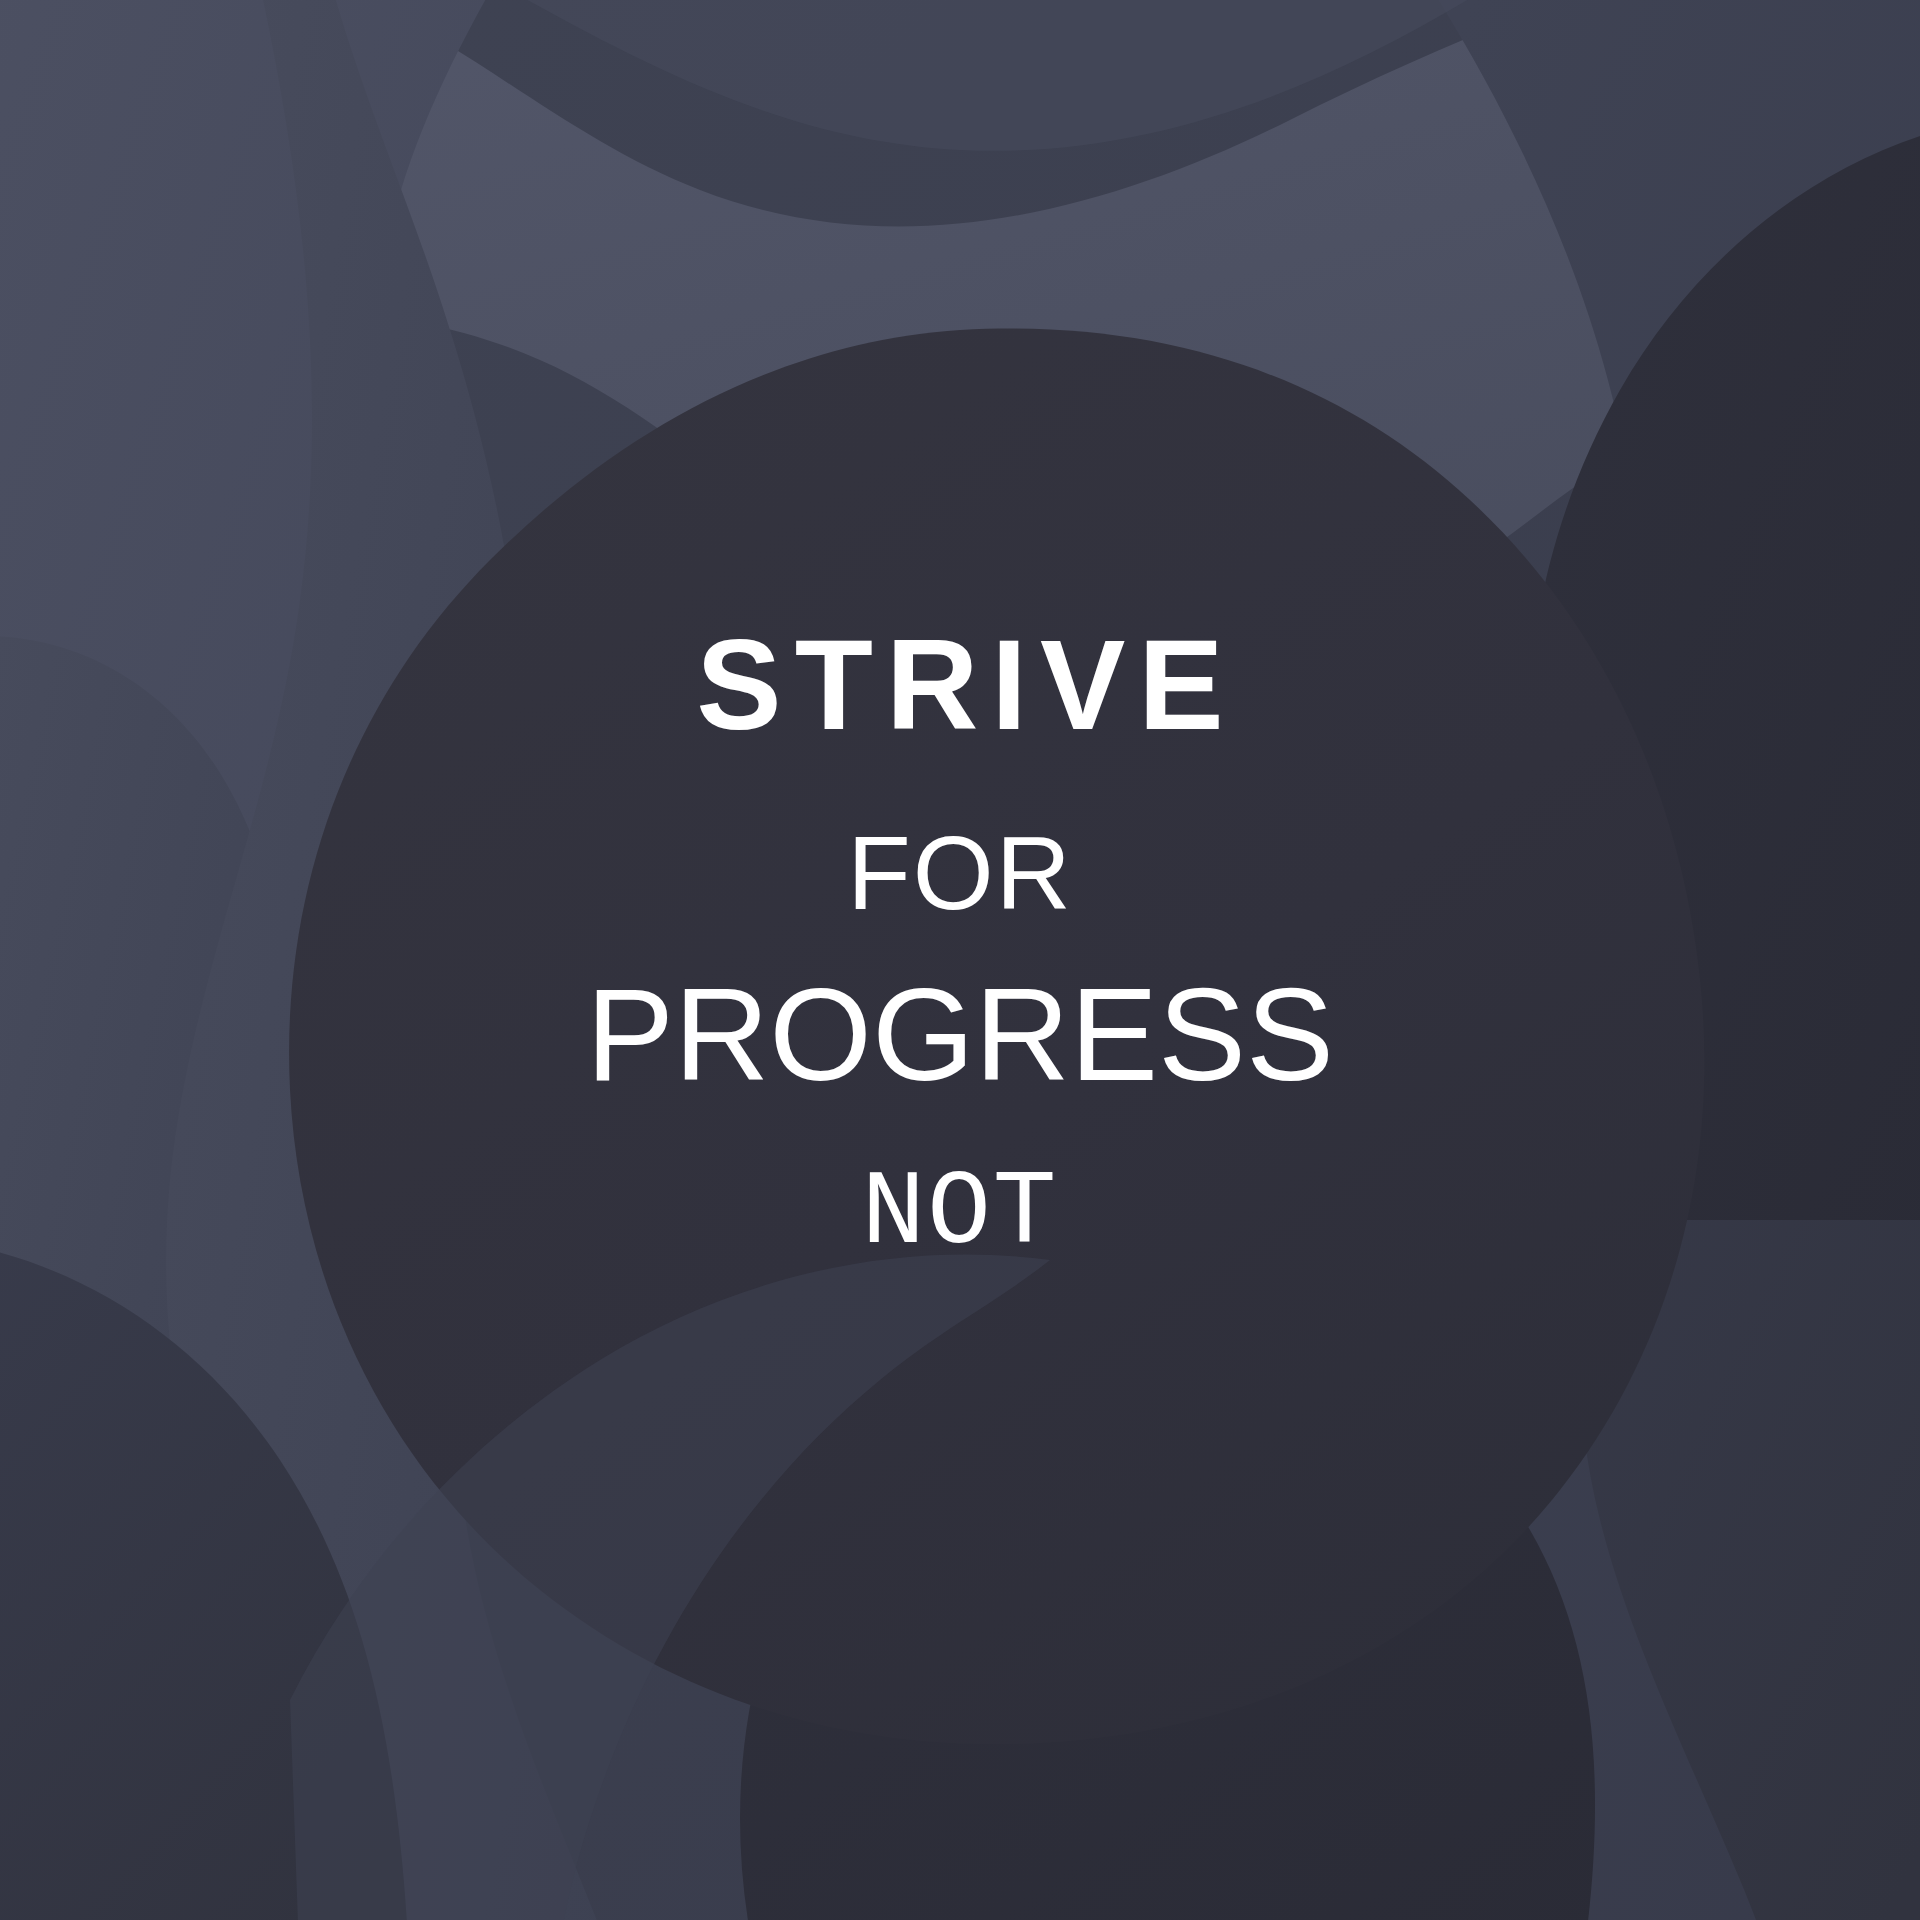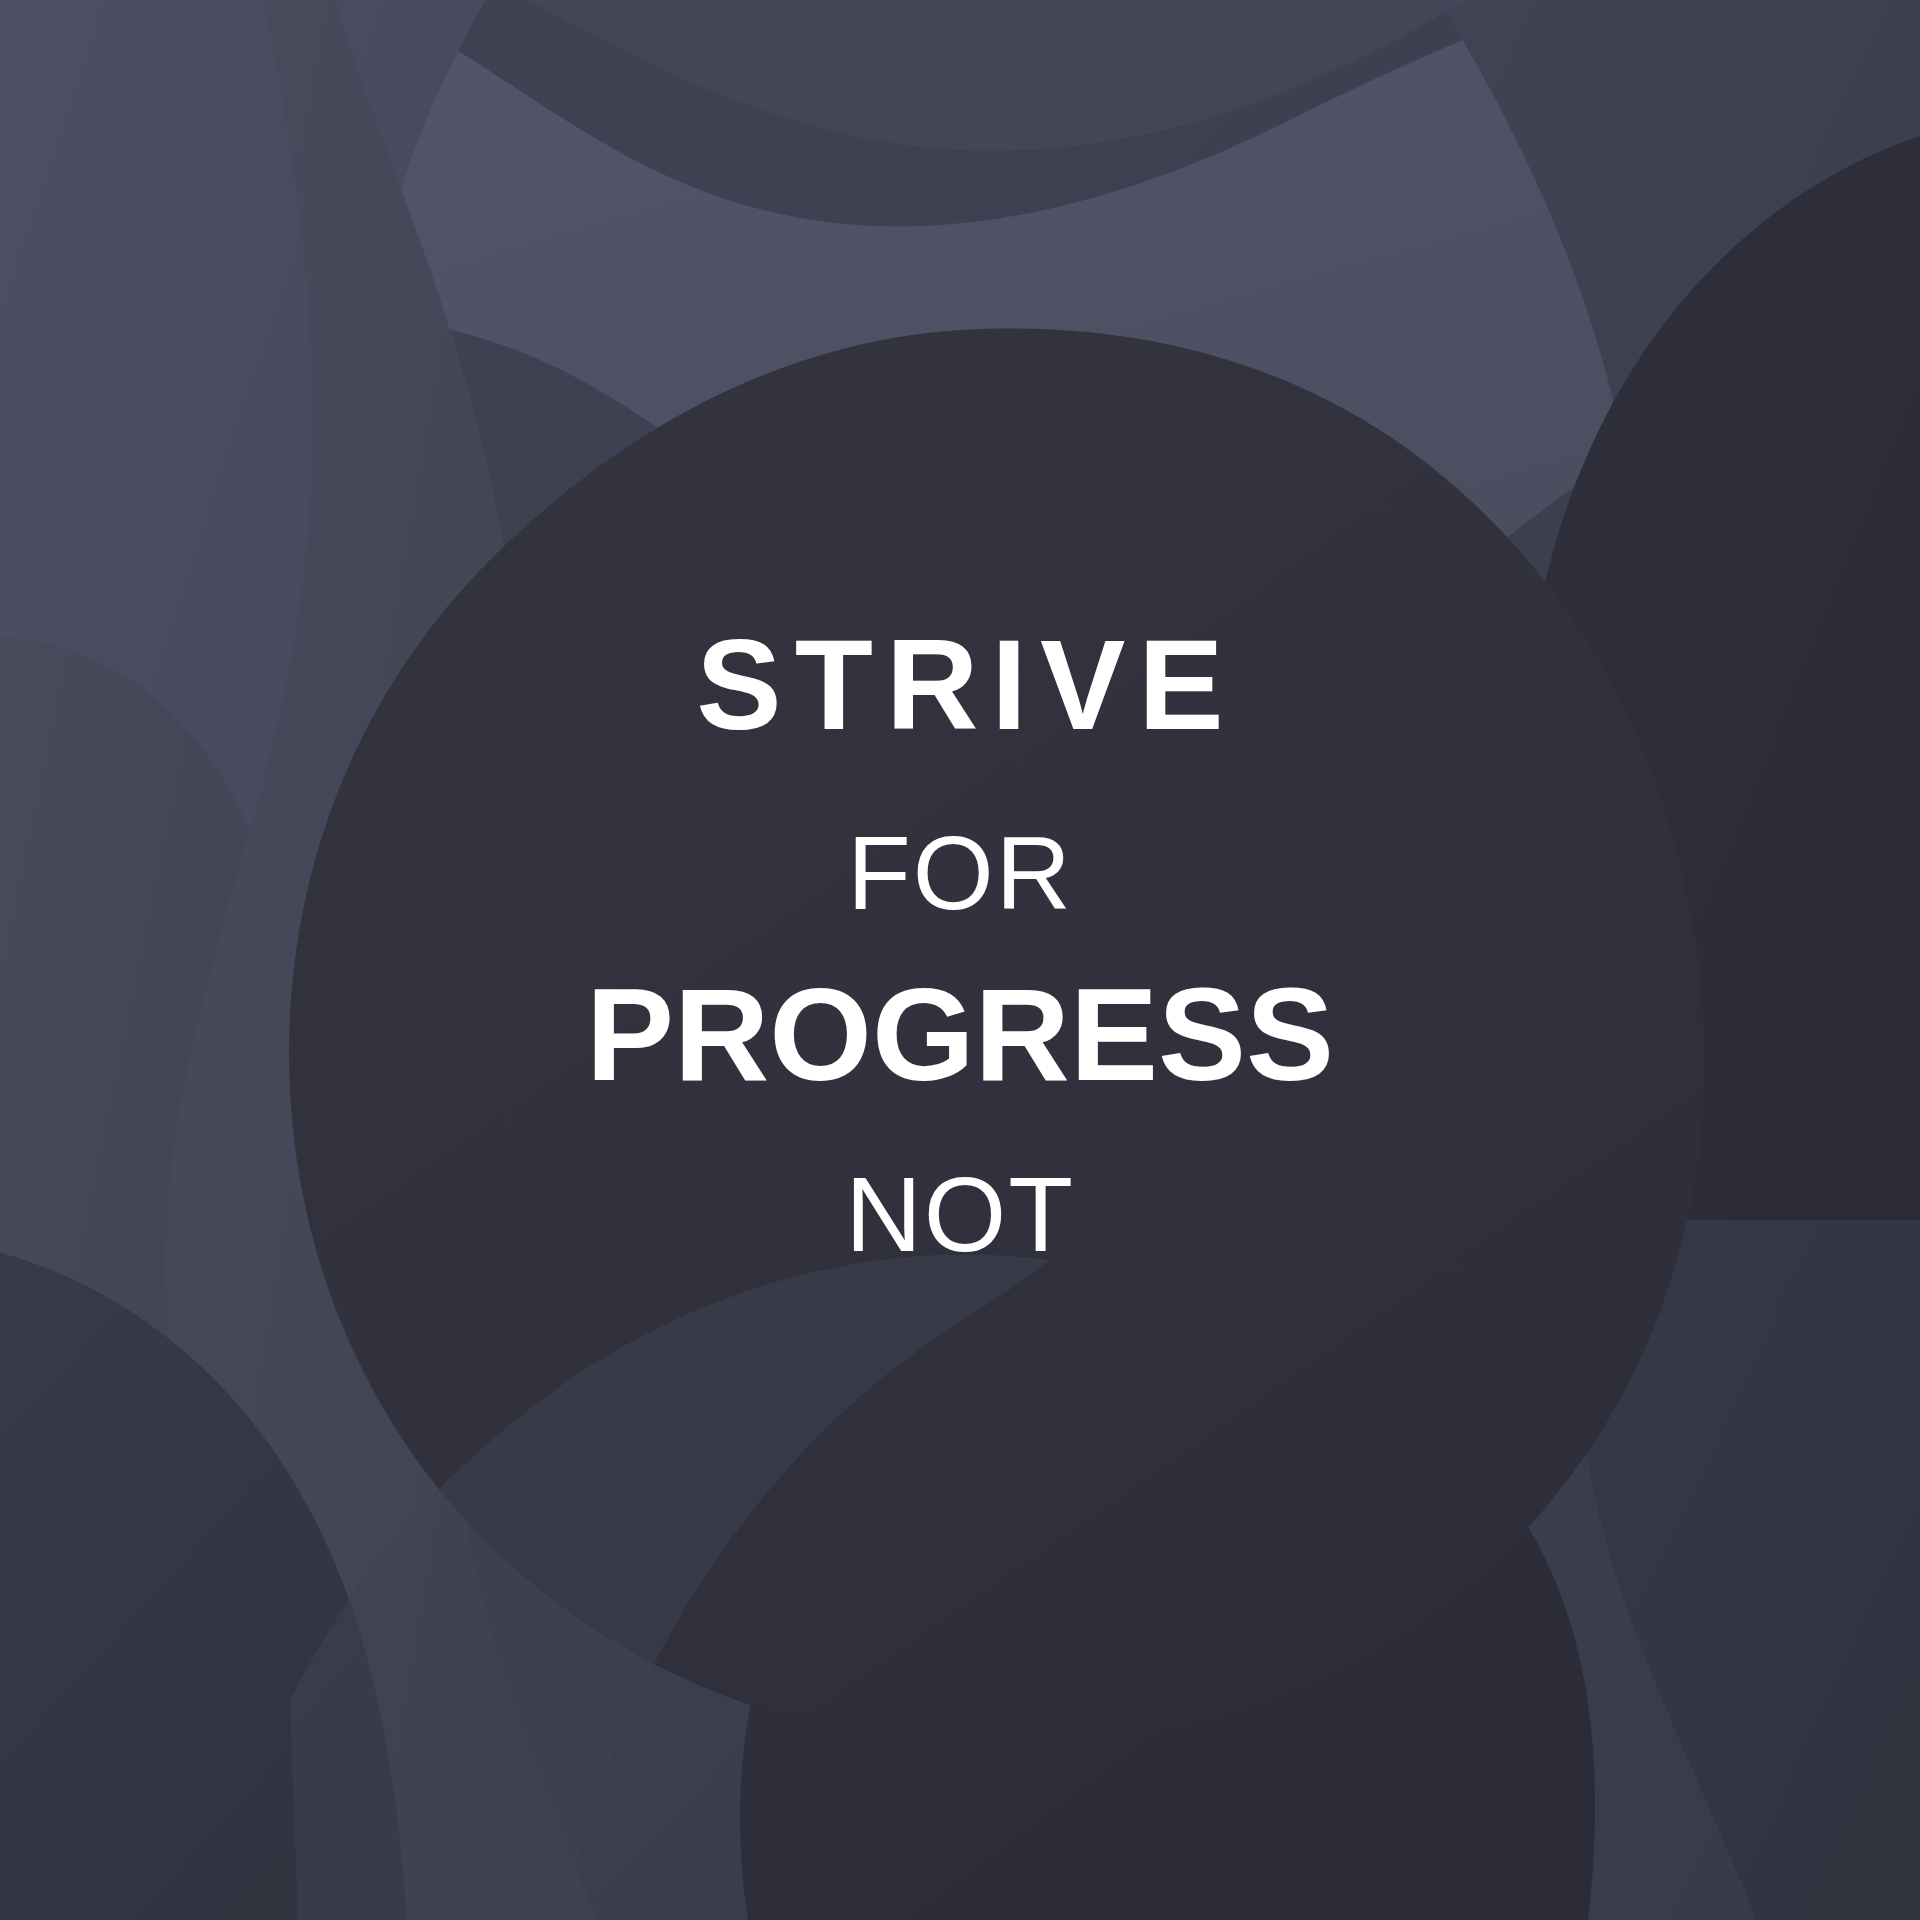--- a/index.html
+++ b/index.html
@@ -47,30 +47,31 @@
     text-indent: 13px;
     margin-bottom: 72px;
   }
   .line-for {
     font-size: 104px;
     font-weight: 400;
     letter-spacing: 2px;
   }
   .line-progress {
     font-size: 132px;
-    font-weight: 700;
+    font-weight: 400;
     letter-spacing: 0px;
     margin-bottom: 60px;
     margin-top: 44px;
   }
   .line-not {
     font-size: 106px;
     font-weight: 400;
     letter-spacing: 2px;
     margin-bottom: 68px;
+    font-family: Liberation Mono, monospace;
   }
   .line-perfection {
     font-size: 134px;
     font-weight: 700;
     letter-spacing: 0px;
     margin-bottom: 0;
   }
 </style>
 </head>
 <body>

